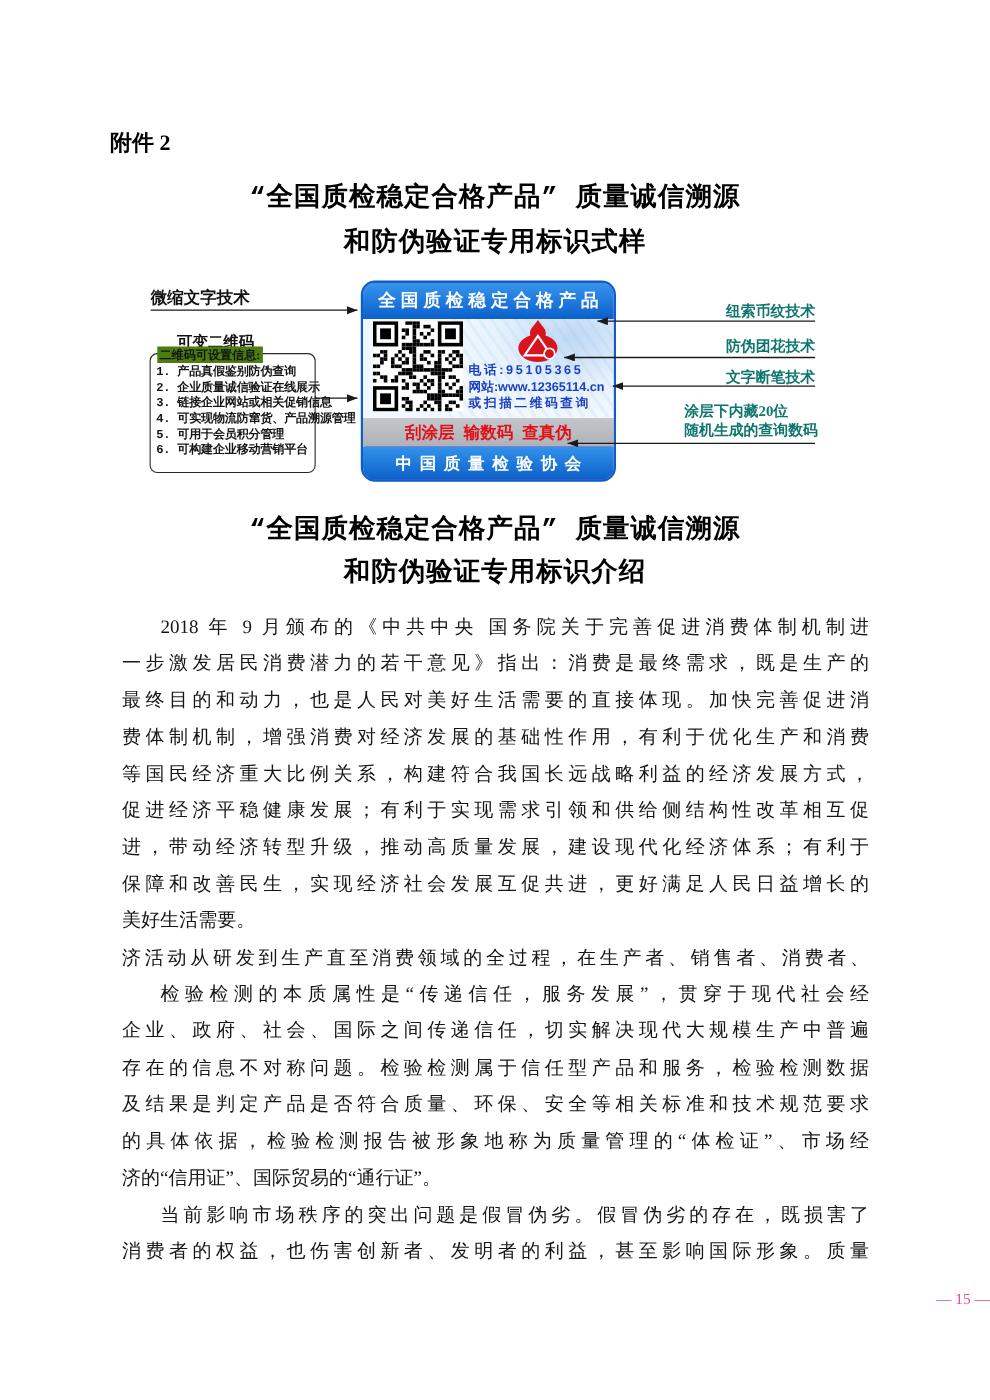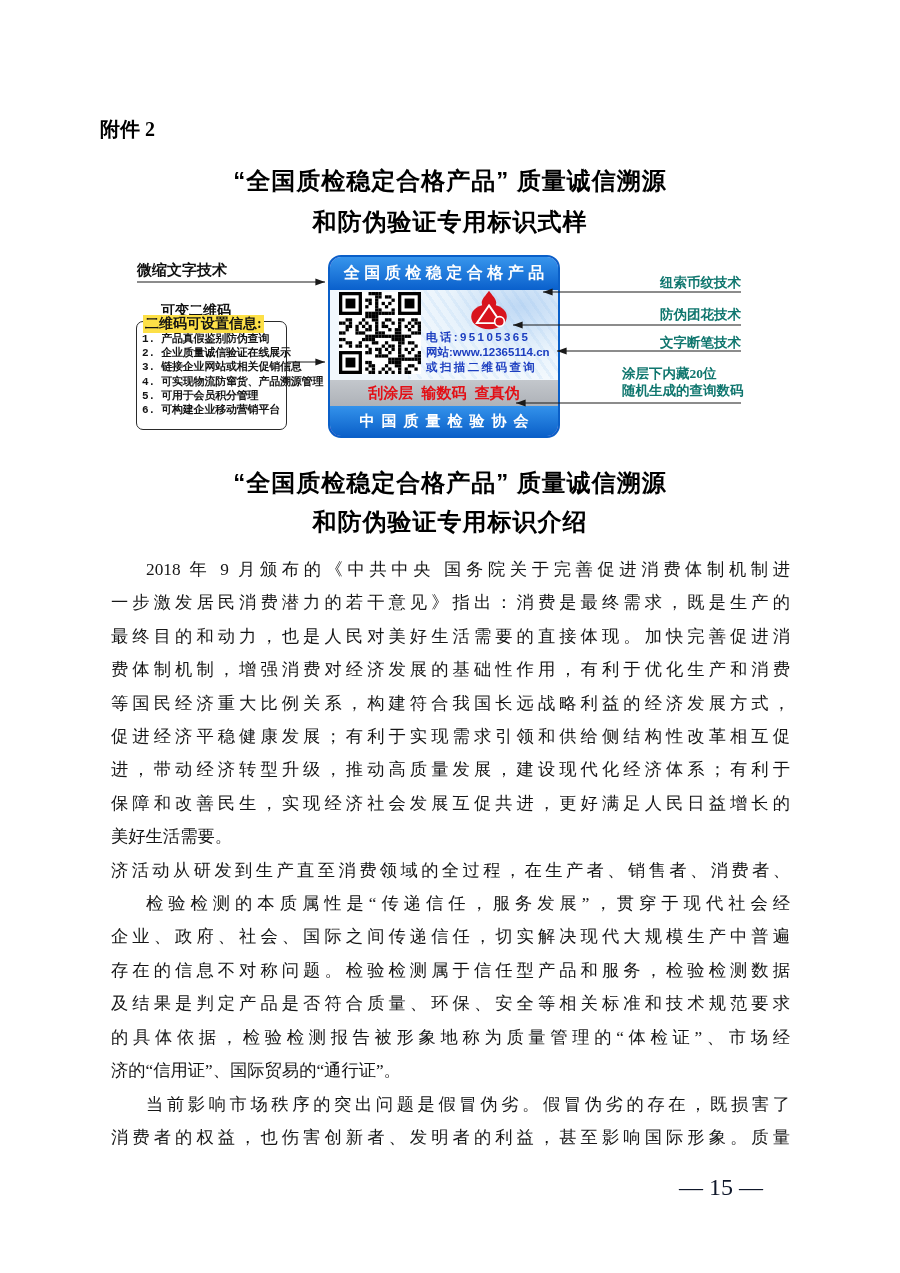--- a/index.html
+++ b/index.html
@@ -3,21 +3,21 @@
 <meta charset="utf-8">
 <style>
   html,body{margin:0;padding:0;}
   body{width:900px;height:1273px;background:#ffffff;position:relative;
        font-family:"Liberation Serif", serif;color:#141414;overflow:hidden;}
 
   
   .attachment{position:absolute;left:100px;top:116px;font-family:Liberation Serif, serif;
               font-weight:bold;font-size:20px;color:#000;}
   .h1{position:absolute;left:0;width:900px;text-align:center;color:#000;
-      font-family:Liberation Sans, sans-serif;font-weight:bold;font-size:24px;letter-spacing:1px;}
+      font-family:Liberation Mono, monospace;font-weight:bold;font-size:24px;letter-spacing:1px;}
   #h-sample{top:160px;line-height:41px;}
   #h-intro{top:463px;line-height:39px;}
 
   
   .diagram{position:absolute;left:0;top:248px;width:900px;height:205px;}
   .connectors{position:absolute;left:0;top:0;width:900px;height:205px;pointer-events:none;}
 
   
   .sticker{position:absolute;left:328px;top:7px;width:232px;height:183px;box-sizing:border-box;
            border:2px solid #0a5fc8;border-radius:13px;overflow:hidden;background:#a21caf;
@@ -42,40 +42,40 @@
   .sticker-footer{height:31px;background:linear-gradient(#3392eb,#0a5fc8);color:#fff;
            font-family:"Liberation Sans",sans-serif;font-weight:bold;font-size:15px;letter-spacing:7px;
            display:flex;align-items:center;justify-content:center;text-indent:7px;}
 
   
   .l-label{position:absolute;font-weight:600;color:#111;white-space:nowrap;}
   #micro-label{left:137px;top:13px;font-size:15px;}
   #qrvar-label{left:161px;top:54px;font-size:14px;}
   .qr-box{position:absolute;left:136px;top:73px;width:151px;height:109px;box-sizing:border-box;
           border:1.5px solid #2a2a2a;border-radius:7px;background:#fff;padding:10px 0 0 5px;}
-  .qr-box-title{position:absolute;left:6px;top:-7px;background:#fde047;padding:0 2px;
-          font-size:14px;font-weight:bold;white-space:nowrap;}
+  .qr-box-title{position:absolute;left:6px;top:-7px;background:#4d7c0f;padding:0 2px;
+          font-size:11px;font-weight:bold;white-space:nowrap;}
   .qr-box-item{font-size:11px;font-weight:bold;line-height:14.2px;white-space:nowrap;letter-spacing:-0.2px;font-family:Liberation Mono, monospace;}
 
   
   .r-label{position:absolute;font-weight:600;color:#0f766e;font-size:13.5px;white-space:nowrap;}
   #r-niusuo{right:159px;top:26px;text-align:right;}
   #r-tuanhua{right:159px;top:58px;text-align:right;}
   #r-duanbi{right:159px;top:86px;text-align:right;}
   #r-tuceng{left:622px;top:118px;line-height:16.5px;text-align:left;}
 
   
   .body-text{position:absolute;left:111px;top:553px;width:679px;}
   .bline{font-size:17.3px;line-height:33.4px;color:#161616;
          text-align:justify;text-align-last:justify;}
   .bline.indent{text-indent:35px;}
   .bline.last{text-align-last:left;}
 
   .pageno{position:absolute;left:0;top:1174px;width:900px;box-sizing:border-box;
-          padding-right:137px;text-align:right;font-size:24px;color:#0f172a;}
+          text-align:right;font-size:14px;color:#ec4899;}
 </style>
 </head>
 <body>
 
 <div class="attachment">附件 2</div>
 
 <div id="h-sample" class="h1">
   <div>“全国质检稳定合格产品” 质量诚信溯源</div>
   <div>和防伪验证专用标识式样</div>
 </div>

